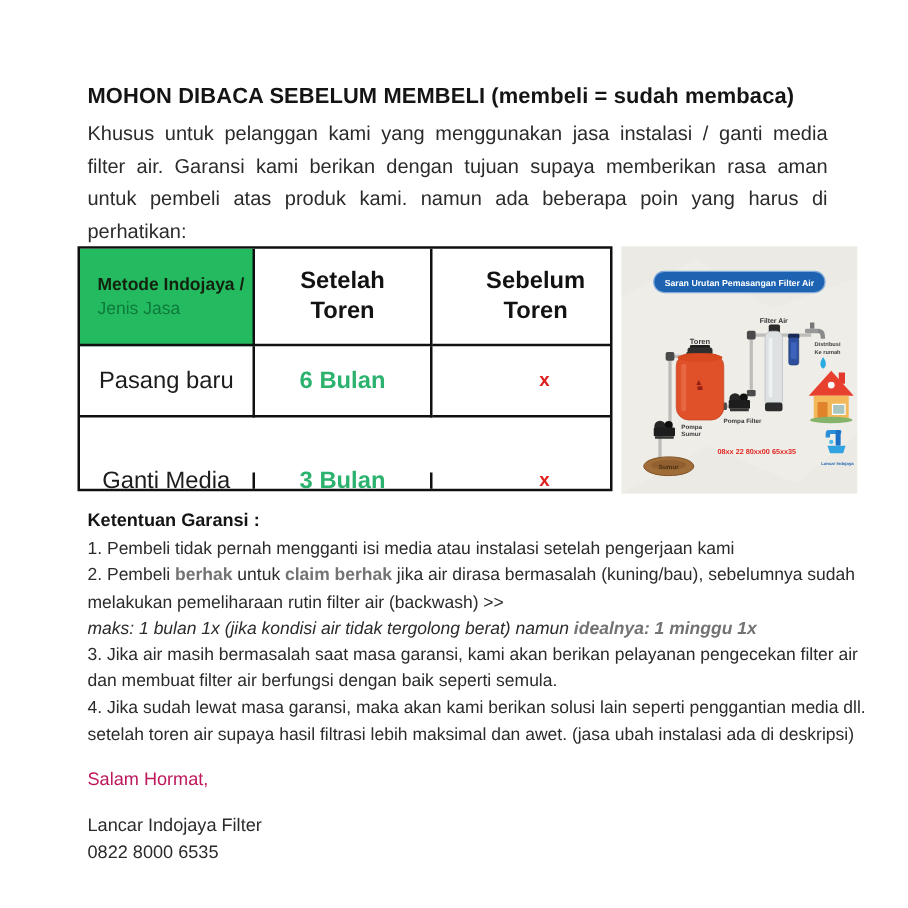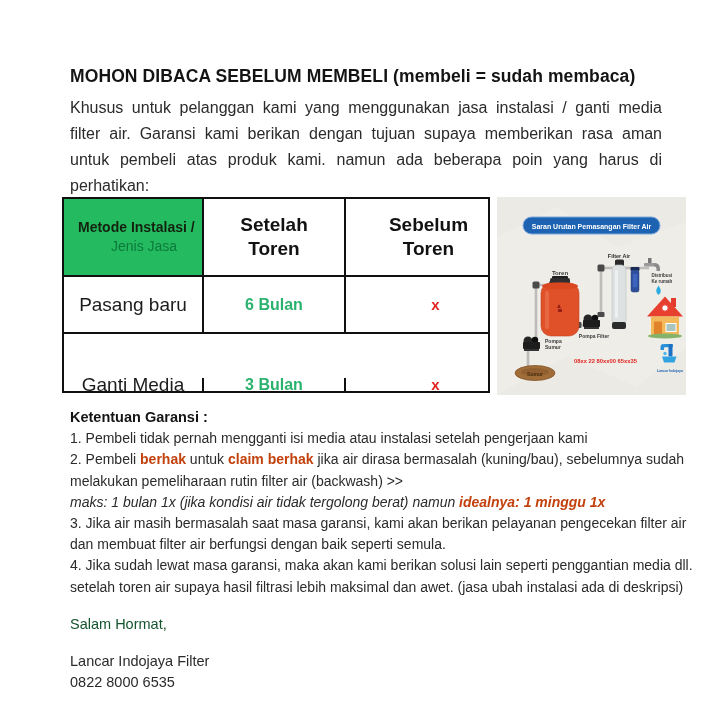--- a/index.html
+++ b/index.html
@@ -24,57 +24,57 @@
     display:grid;grid-template-columns:140px 142px 142px;grid-template-rows:78px 57px 57px;
     border:2px solid #101010;box-sizing:border-box;background:#fff;
   }
   .cell{display:flex;align-items:center;justify-content:center;box-sizing:border-box;
     border-right:2px solid #101010;border-bottom:2px solid #101010;}
   .cell.colend{border-right:none;padding-left:37px;}
   .cell.rowend{border-bottom:none;margin-top:44px;}
   .cell.hgreen{flex-direction:column;align-items:flex-start;justify-content:center;
     padding-left:14px;background:#24bb60;}
   .hgreen .l1{font-size:14px;font-weight:bold;color:#13220f;line-height:19px;}
-  .hgreen .l2{font-size:14px;color:#0d7a3b;line-height:19px;margin-left:33px;}
+  .hgreen .l2{font-size:14px;color:#0d7a3b;line-height:19px;}
   .thead{font-size:19px;font-weight:bold;color:#121212;text-align:center;line-height:24px;padding:0 14px;}
   .rlabel{font-size:19px;color:#1c1c1c;}
-  .dur{font-size:16px;font-weight:bold;color:#2bb26e;}
+  .dur{font-size:19px;font-weight:bold;color:#2bb26e;}
   .cross{font-size:15px;font-weight:bold;color:#e0201f;}
   
   #illus{position:absolute;left:497px;top:197px;width:189px;height:198px;}
   
   #terms{
     position:absolute;left:70px;top:407px;width:650px;
     font-size:14px;line-height:21.2px;color:#2b2b2b;
   }
   #terms .t-head{font-weight:bold;font-size:14.5px;color:#141414;}
   #terms .t-line{white-space:nowrap;}
-  #terms b{color:#c2410c;text-align:center;}
+  #terms b{color:#737373;text-align:center;}
   #terms .ital{font-style:italic;}
   #terms .ital b{font-style:italic;}
   
-  #salam{position:absolute;left:70px;top:616px;font-size:14.5px;color:#14532d;}
+  #salam{position:absolute;left:70px;top:616px;font-size:14.5px;color:#be185d;}
   #signoff{position:absolute;left:70px;top:651px;font-size:14.5px;line-height:21px;color:#2b2b2b;}
 </style>
 </head>
 <body>
 
 <div id="page">
 
   <div id="intro">
     <div class="p-line">Khusus untuk pelanggan kami yang menggunakan jasa instalasi / ganti media</div>
     <div class="p-line">filter air. Garansi kami berikan dengan tujuan supaya memberikan rasa aman</div>
     <div class="p-line">untuk pembeli atas produk kami. namun ada beberapa poin yang harus di</div>
     <div class="p-line last">perhatikan:</div>
   </div>
   <div id="title">MOHON DIBACA SEBELUM MEMBELI (membeli = sudah membaca)</div>
 
   <div id="wtable">
     <div class="cell hgreen">
-      <span class="l1">Metode Instalasi /</span>
+      <span class="l1">Metode Indojaya /</span>
       <span class="l2">Jenis Jasa</span>
     </div>
     <div class="cell thead">Setelah Toren</div>
     <div class="cell thead colend">Sebelum Toren</div>
 
     <div class="cell rlabel">Pasang baru</div>
     <div class="cell dur">6 Bulan</div>
     <div class="cell cross colend">x</div>
 
     <div class="cell rlabel rowend">Ganti Media</div>

